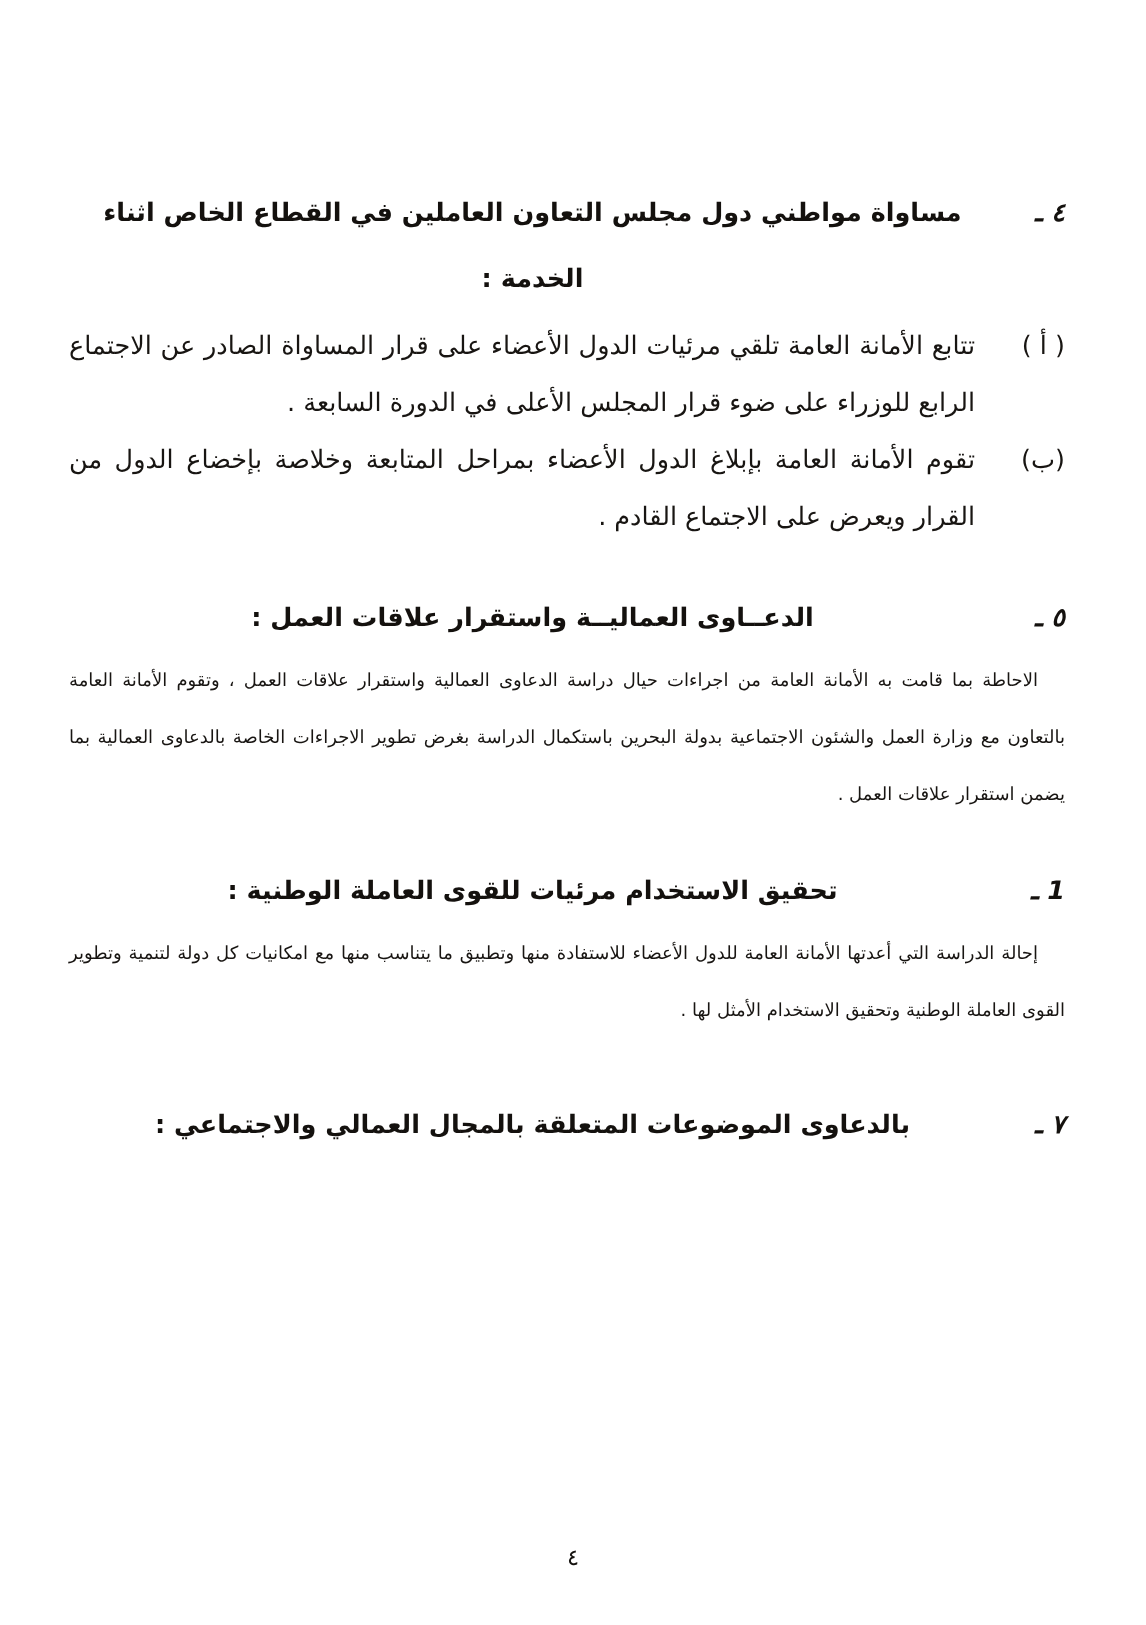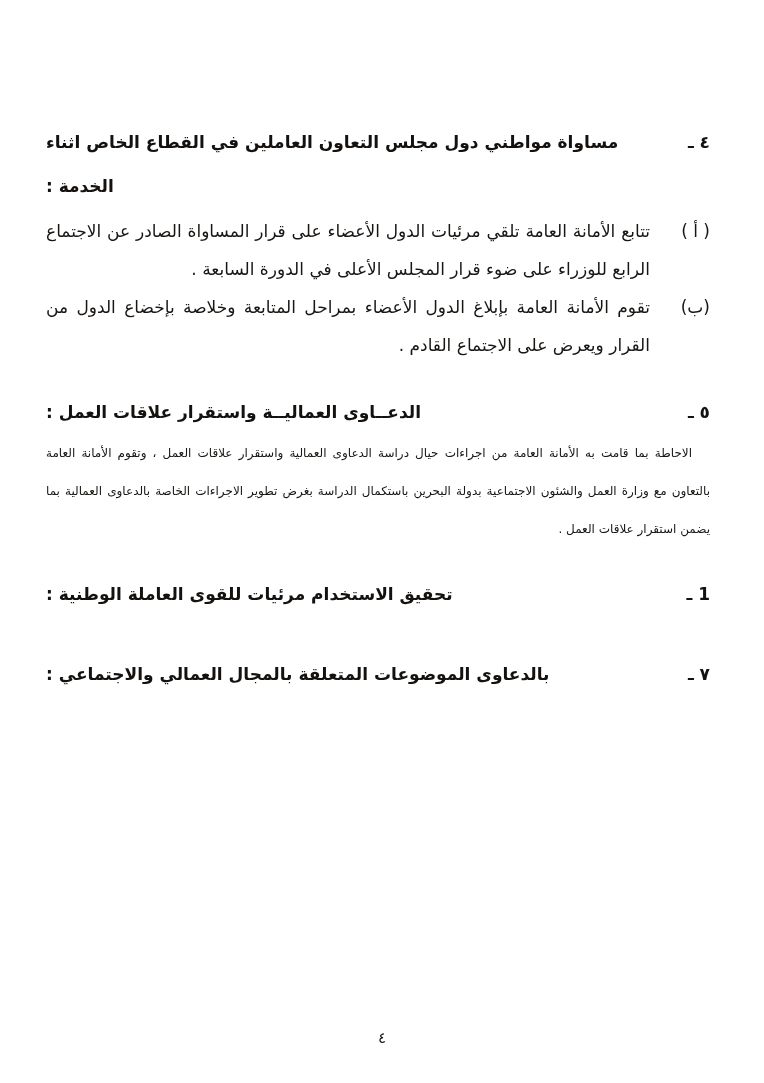--- a/index.html
+++ b/index.html
@@ -28,24 +28,25 @@
     display: flex;
     font-weight: bold;
     font-size: 17px;
     line-height: 44px;
     margin: 0;
     color: #14110e;
   }
   .heading .num {
     flex: 0 0 46px;
     white-space: nowrap;
+    font-style: italic;
   }
   .heading .title {
     flex: 1;
-    text-align: left;
+    text-align: center;
   }
   .list-block {
     margin-top: 4px;
   }
   .list-item {
     display: flex;
     font-size: 17px;
     line-height: 38px;
   }
   .list-item .marker {
@@ -107,20 +108,21 @@
         <span class="title">الدعــاوى العماليــة واستقرار علاقات العمل :</span>
       </h2>
       <p class="para">الاحاطة بما قامت به الأمانة العامة من اجراءات حيال دراسة الدعاوى العمالية واستقرار علاقات العمل ، وتقوم الأمانة العامة بالتعاون مع وزارة العمل والشئون الاجتماعية بدولة البحرين باستكمال الدراسة بغرض تطوير الاجراءات الخاصة بالدعاوى العمالية بما يضمن استقرار علاقات العمل .</p>
     </section>
 
     <section class="doc-section sec-6">
       <h2 class="heading">
         <span class="num">1 ـ</span>
         <span class="title">تحقيق الاستخدام مرئيات للقوى العاملة الوطنية :</span>
       </h2>
+      <p class="para">إحالة الدراسة التي أعدتها الأمانة العامة للدول الأعضاء للاستفادة منها وتطبيق ما يتناسب منها مع امكانيات كل دولة لتنمية وتطوير القوى العاملة الوطنية وتحقيق الاستخدام الأمثل لها .</p>
     </section>
 
     <section class="doc-section sec-7">
       <h2 class="heading">
         <span class="num">٧ ـ</span>
         <span class="title">بالدعاوى الموضوعات المتعلقة بالمجال العمالي والاجتماعي :</span>
       </h2>
     </section>
 
   </div>

